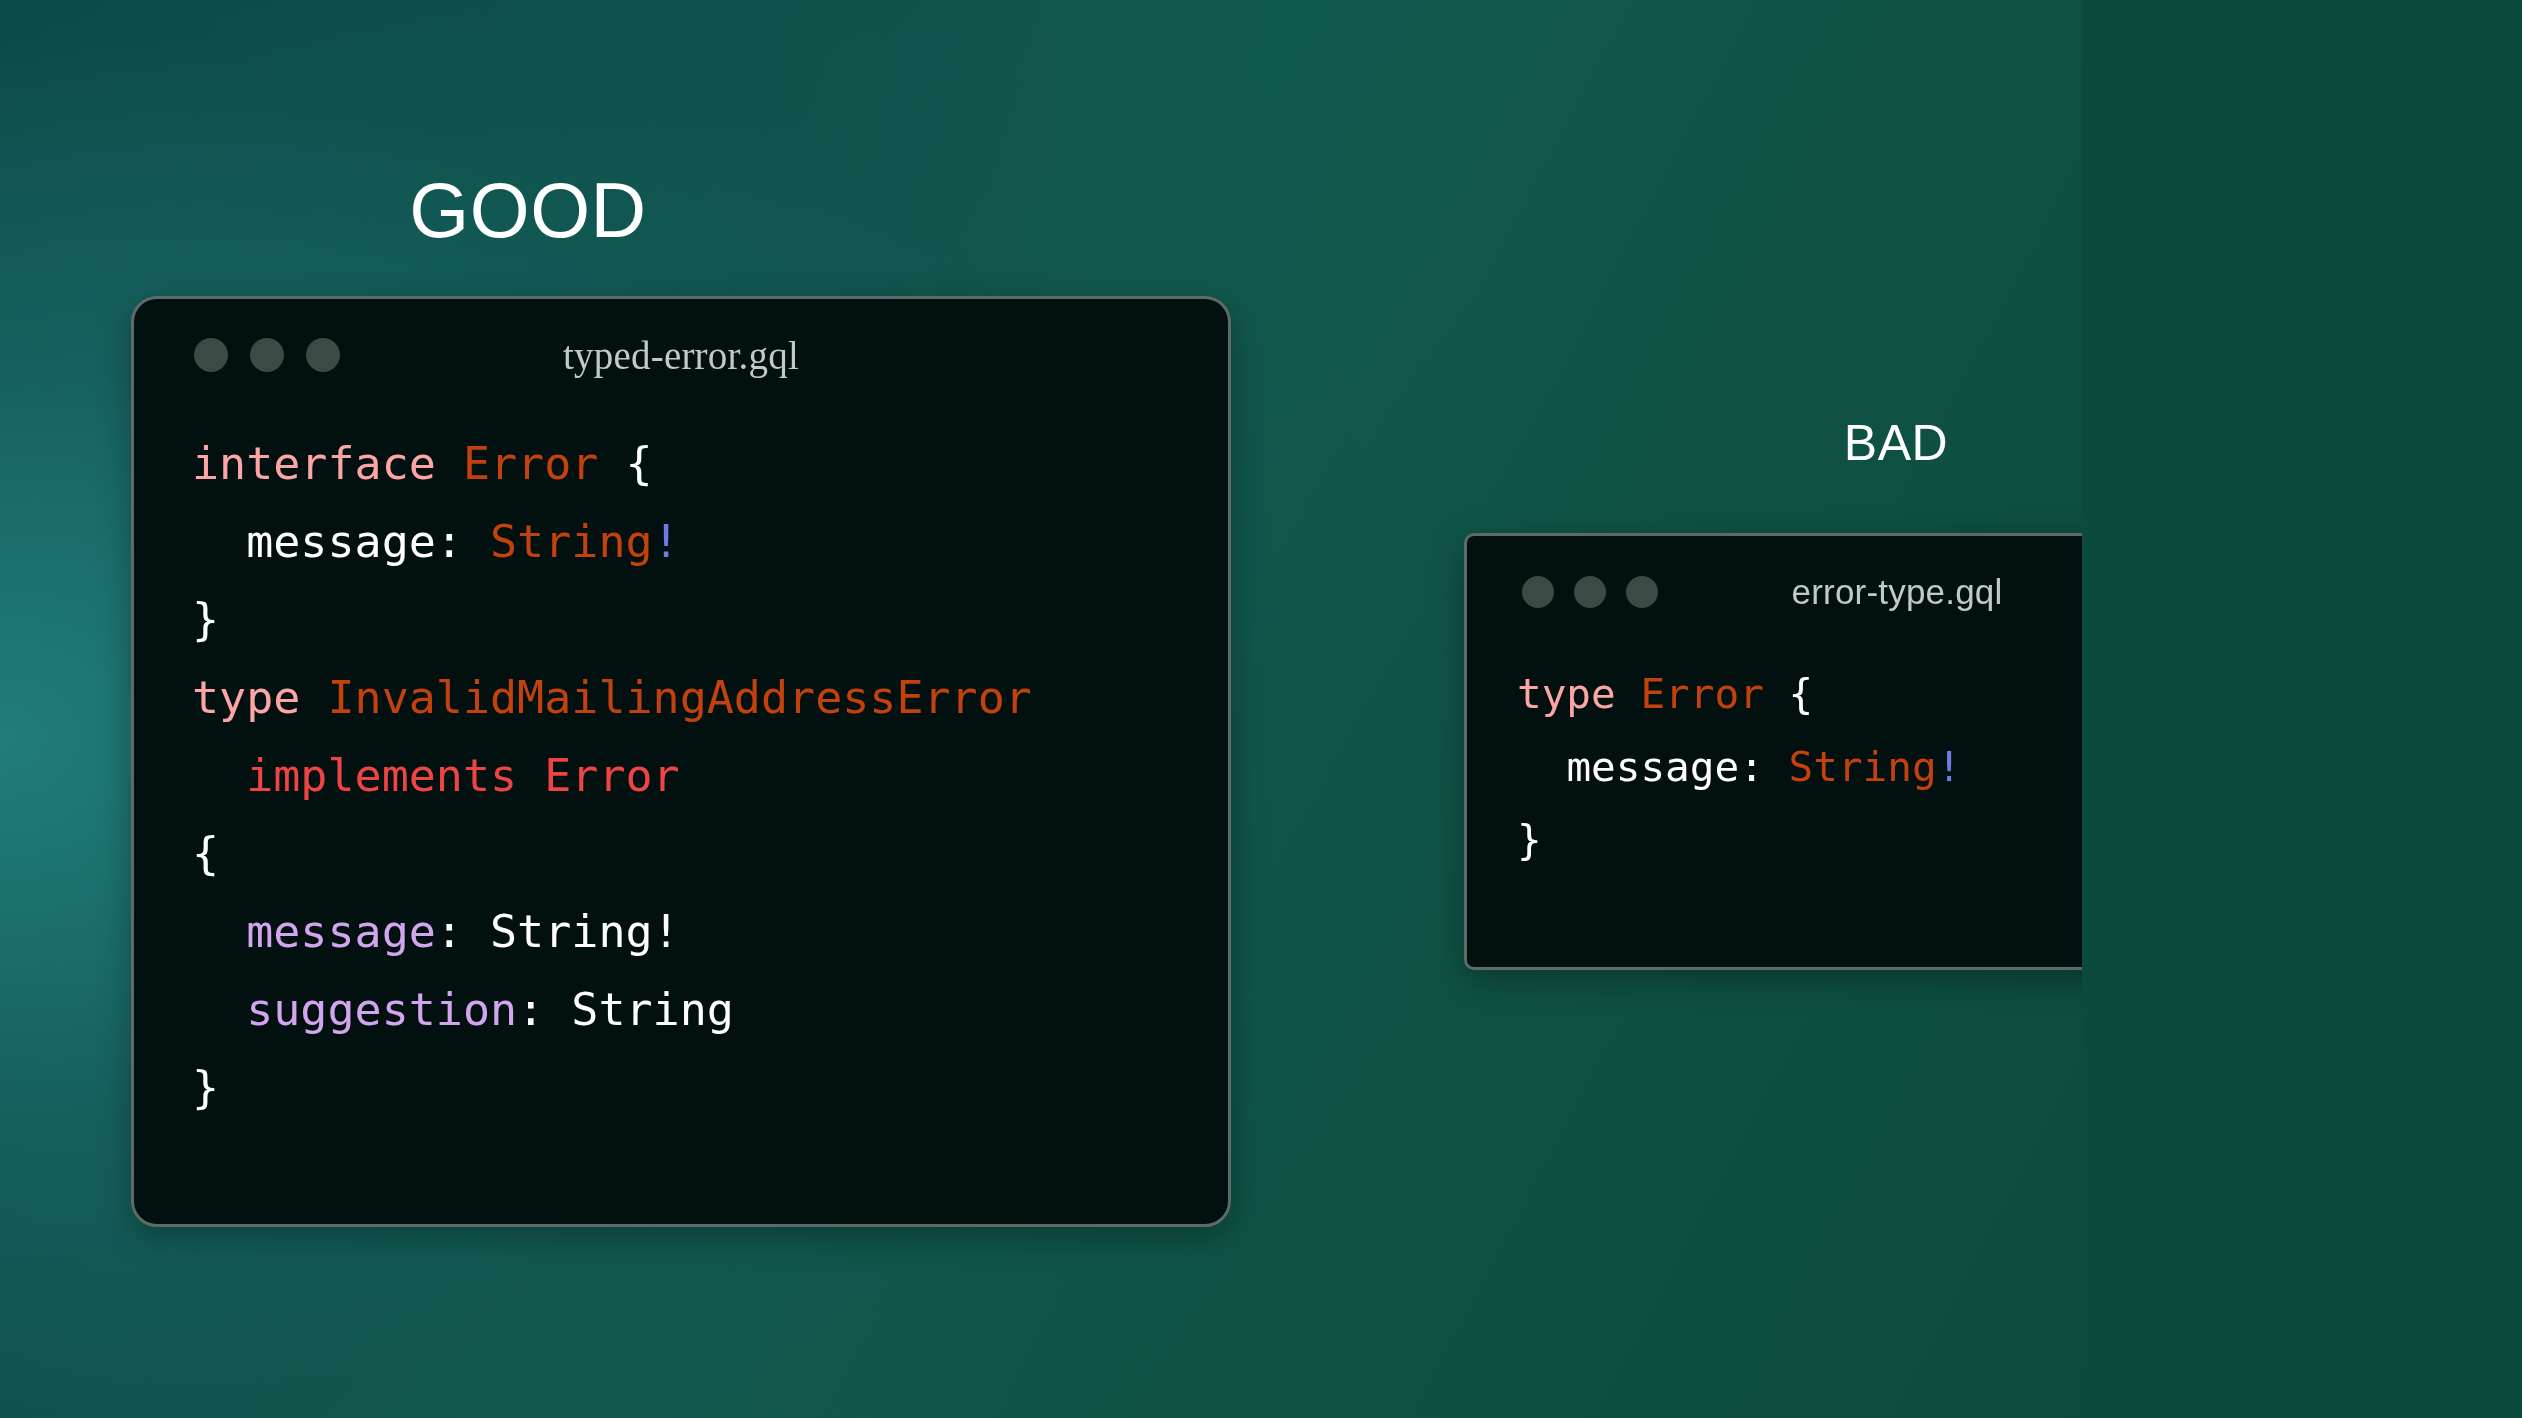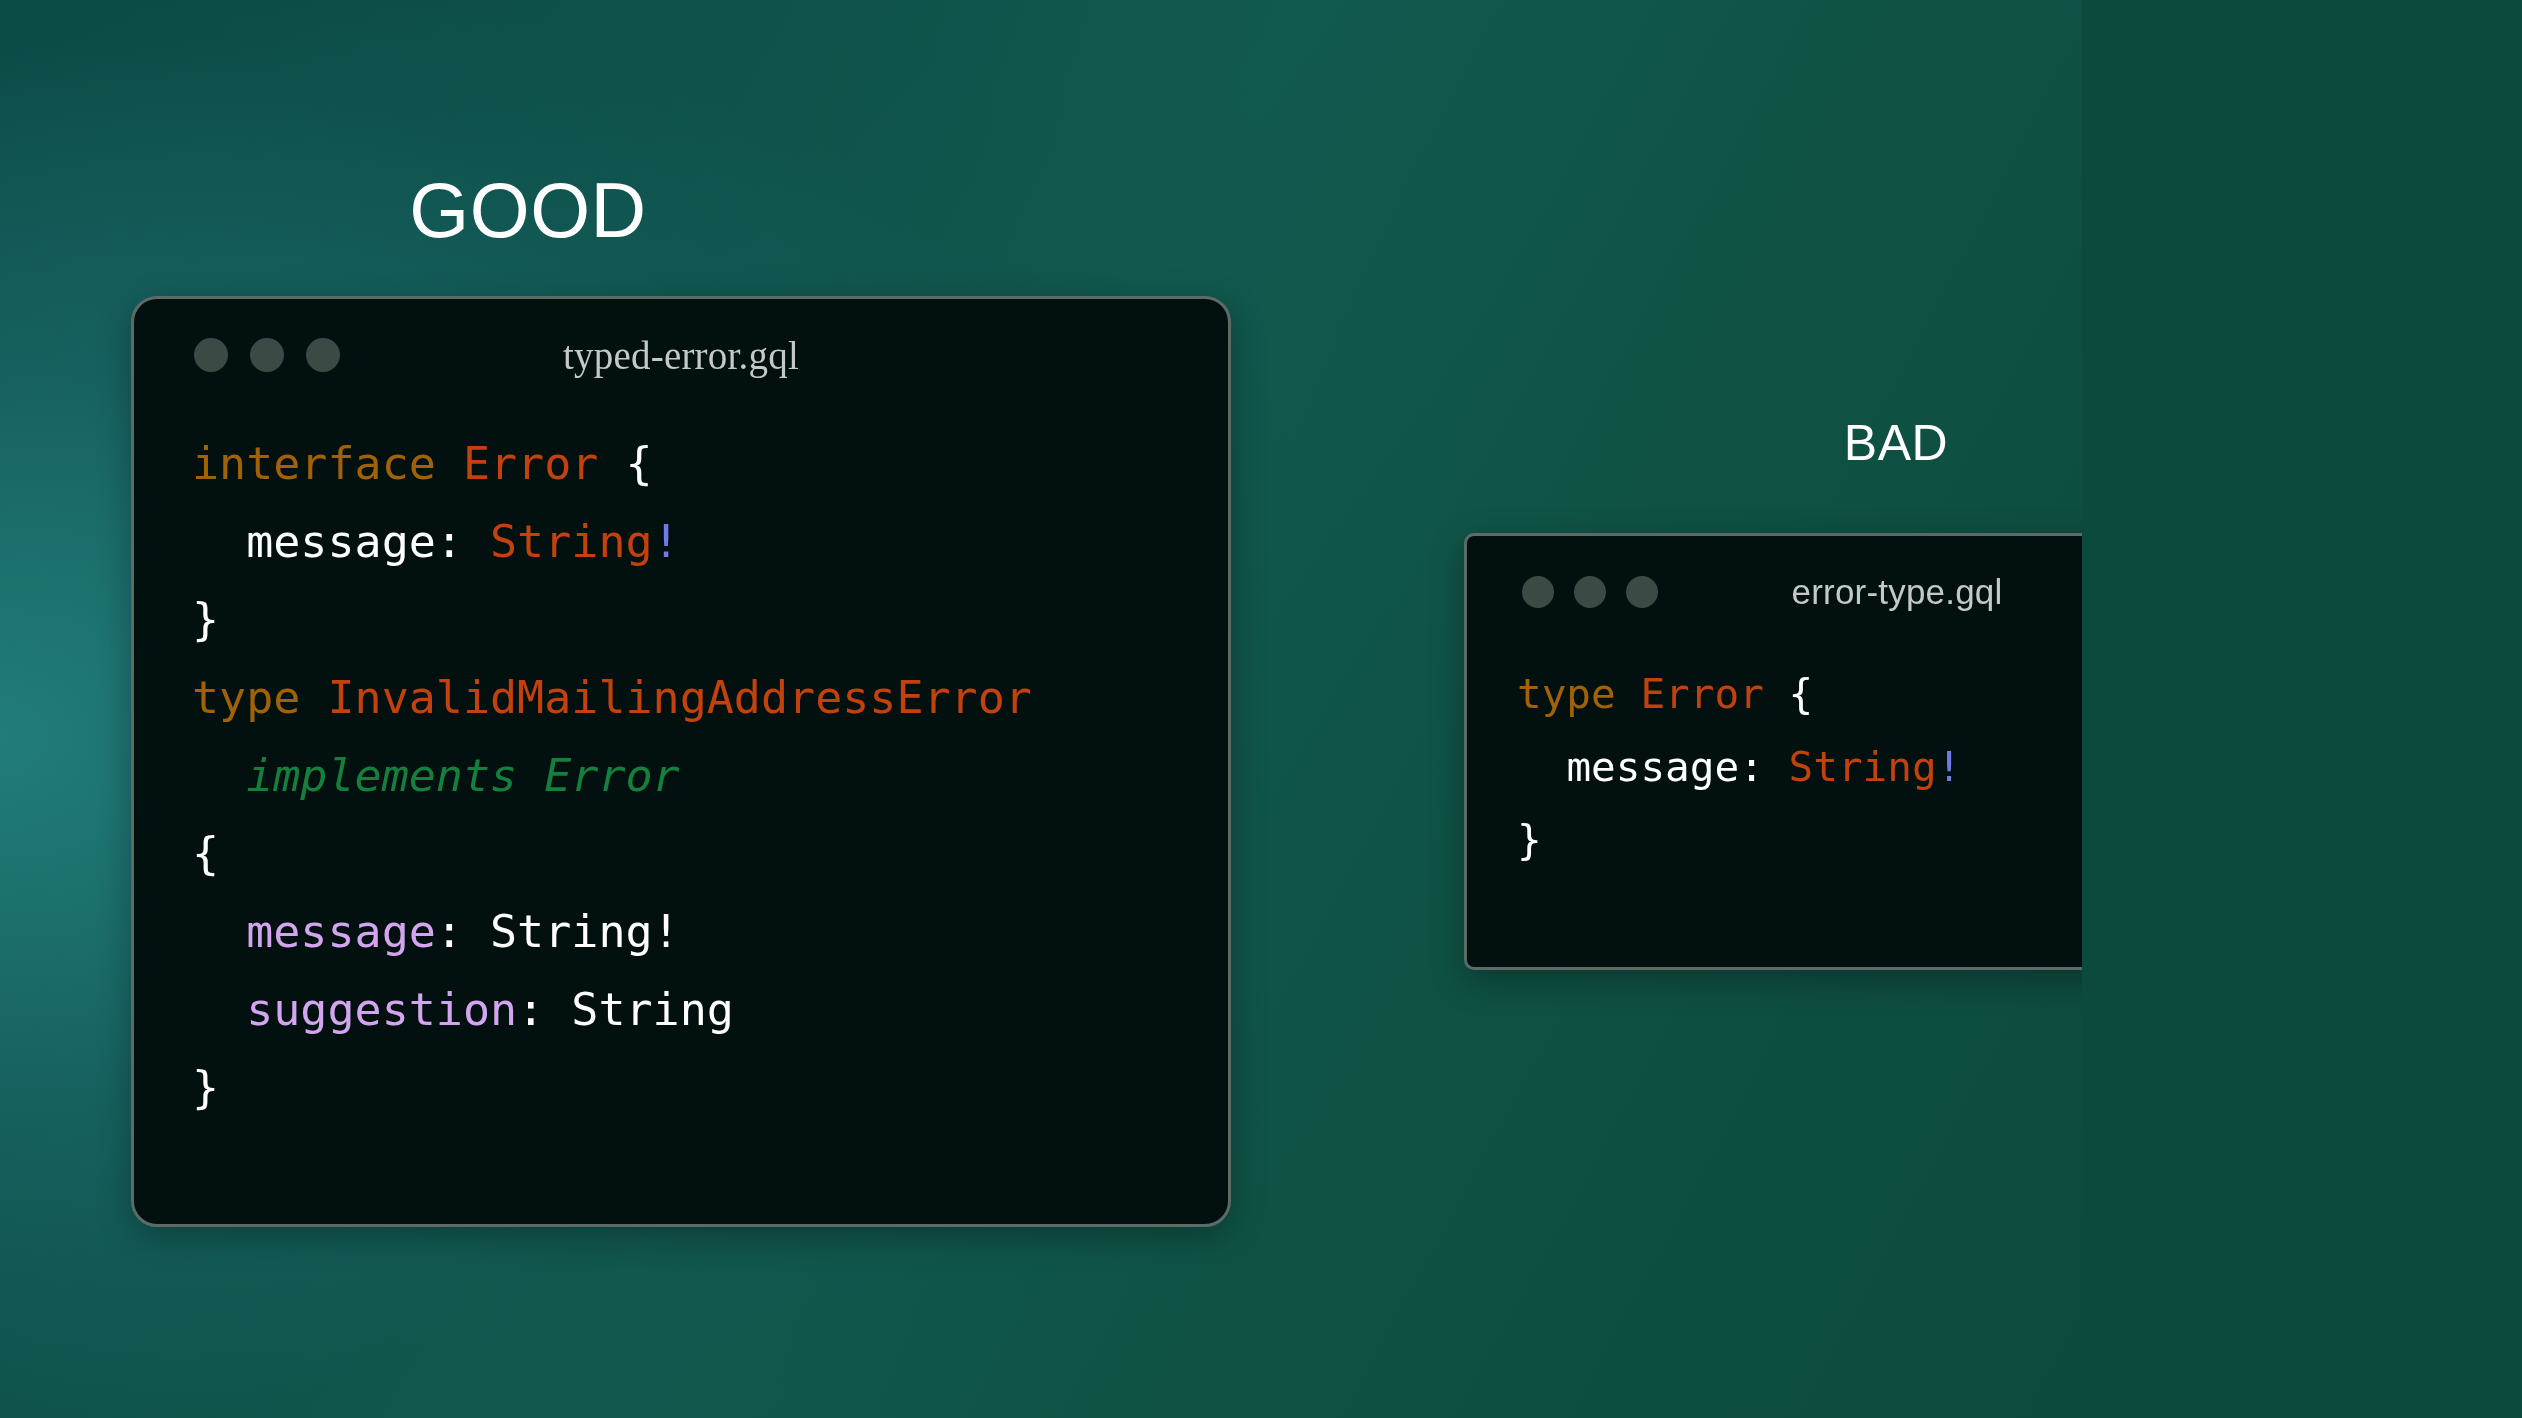--- a/index.html
+++ b/index.html
@@ -125,23 +125,23 @@
     font-size: 45px;
     line-height: 78px;
   }
   #window-bad .code-body {
     padding: 10px 0 0 50px;
     font-size: 41px;
     line-height: 73px;
   }
 
   
-  .tok-kw      { color: #a16207; }
+  .tok-kw      { color: #fca5a5; }
   .tok-type    { color: #c2410c; }
-  .tok-impl    { color: #15803d; font-style: italic; }
+  .tok-impl    { color: #ef4444; }
   .tok-field-p { color: #d2a5ee; }
   .tok-plain   { color: #ffffff; }
   .tok-bang    { color: #6f7ce8; }
   .tok-brace   { color: #ffffff; }
 </style>
 </head>
 <body>
 
 <div id="stage">
 

